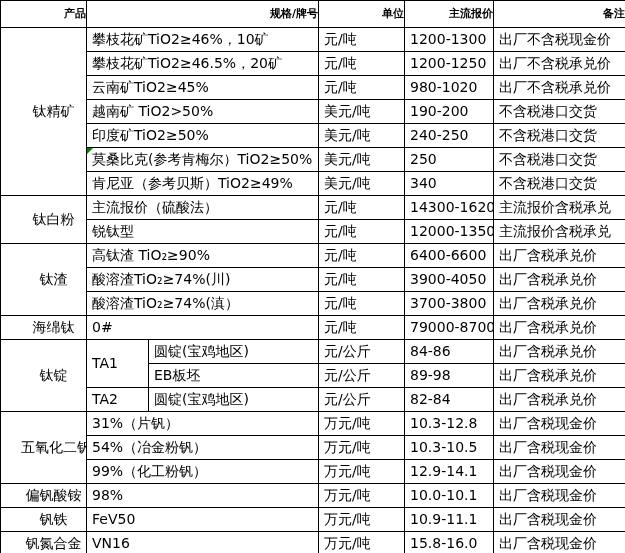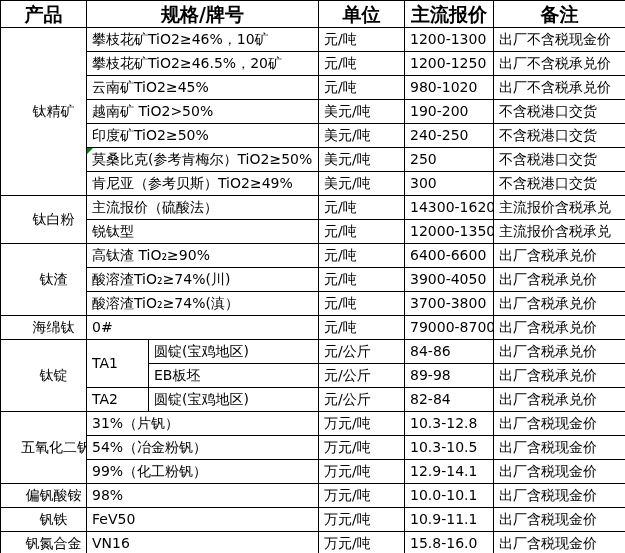--- a/index.html
+++ b/index.html
@@ -25,22 +25,22 @@
   .price-table th, .price-table td {
     border: 1px solid #000000;
     padding: 0;
     overflow: hidden;
     white-space: nowrap;
     vertical-align: middle;
     line-height: 1.1;
   }
   .price-table thead th {
     font-weight: bold;
-    font-size: 19px;
-    text-align: center;
+    font-size: 11px;
+    text-align: right;
     height: 26px;
   }
   .price-table tbody tr { height: 24px; }
   td.prod {
     text-align: center;
     padding-left: 20px;
   }
   td.spec, td.grade, td.unit, td.price, td.note {
     text-align: left;
     padding-left: 5px;
@@ -115,21 +115,21 @@
         <span class="corner-marker"></span>
         <span>莫桑比克(参考肯梅尔）TiO2≥50%</span>
       </td>
       <td class="unit">美元/吨</td>
       <td class="price">250</td>
       <td class="note">不含税港口交货</td>
     </tr>
     <tr>
       <td class="spec" colspan="2">肯尼亚（参考贝斯）TiO2≥49%</td>
       <td class="unit">美元/吨</td>
-      <td class="price">300</td>
+      <td class="price">340</td>
       <td class="note">不含税港口交货</td>
     </tr>
 
     <tr>
       <td class="prod" rowspan="2">钛白粉</td>
       <td class="spec" colspan="2">主流报价（硫酸法）</td>
       <td class="unit">元/吨</td>
       <td class="price">14300-16200</td>
       <td class="note">主流报价含税承兑</td>
     </tr>

